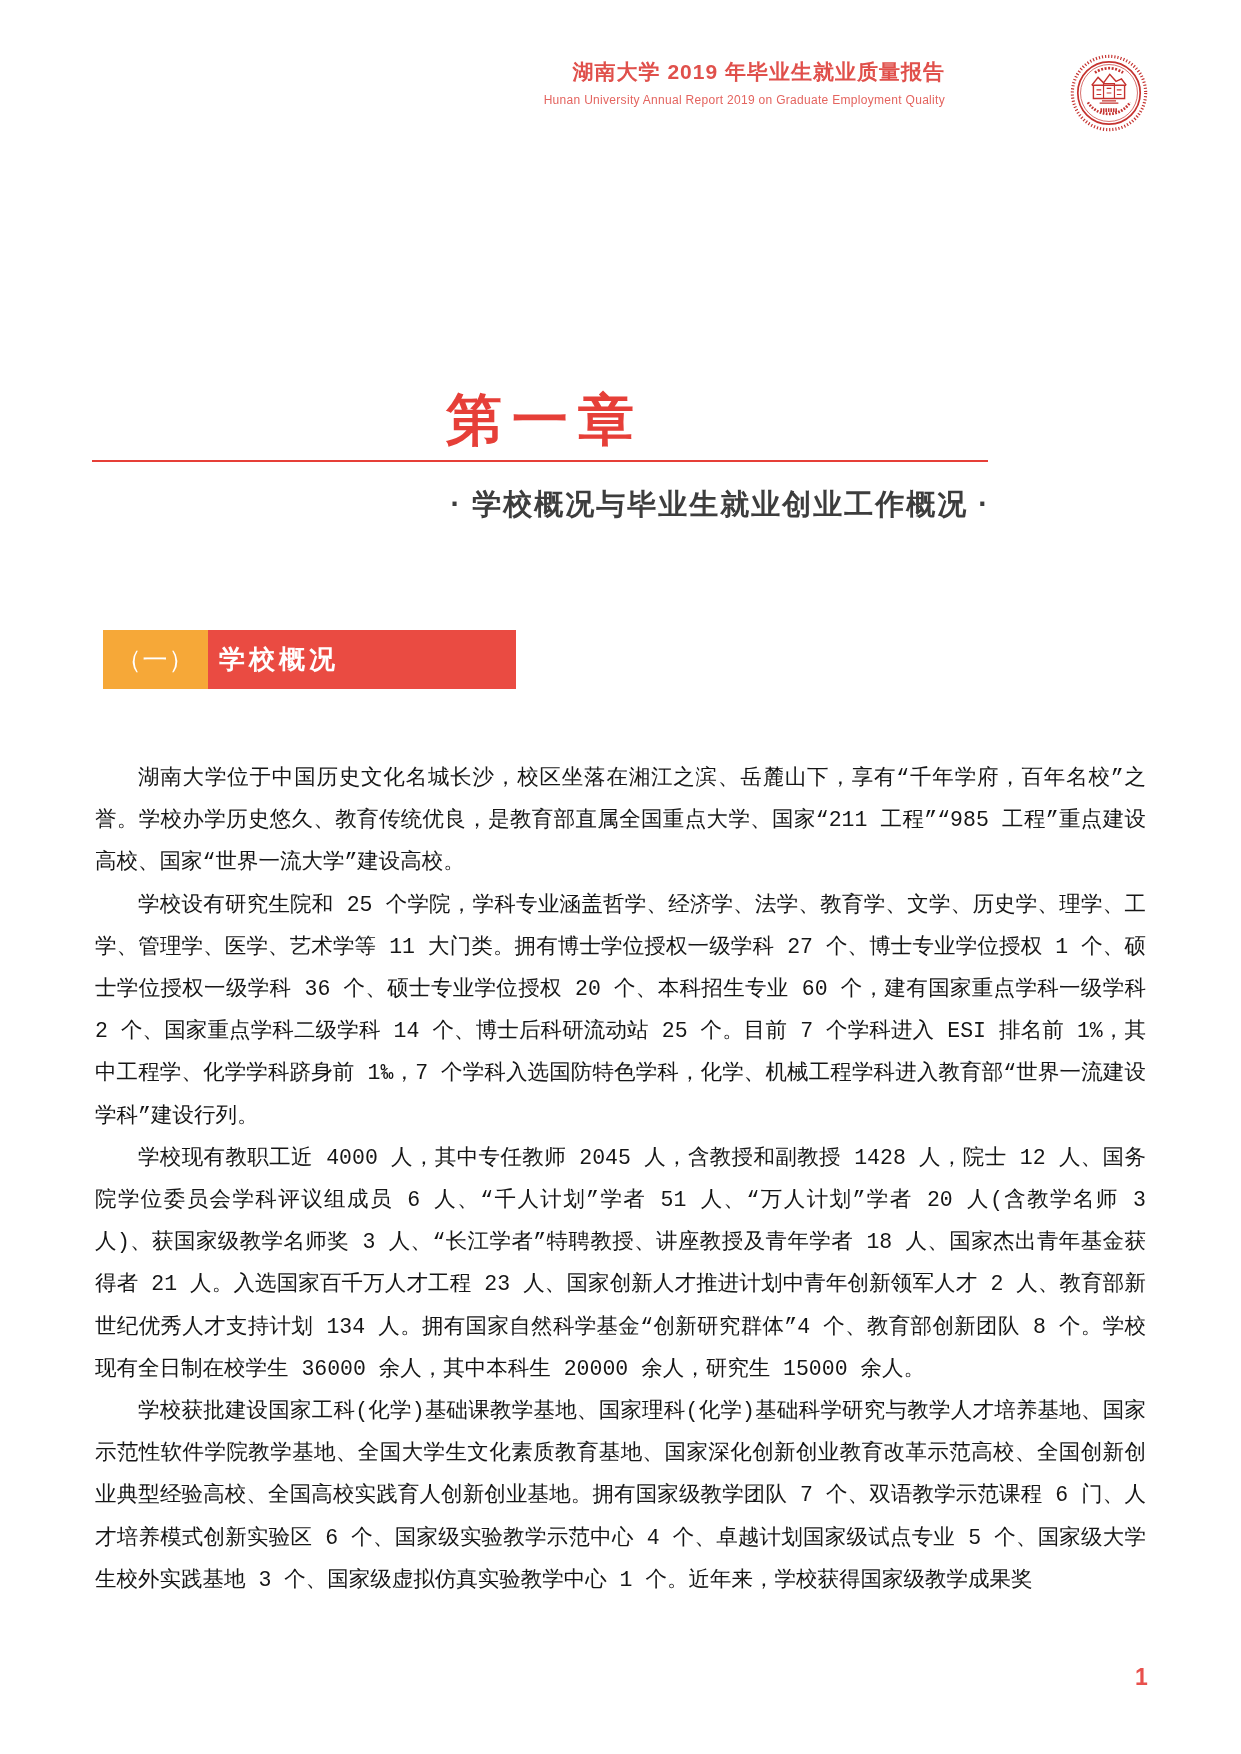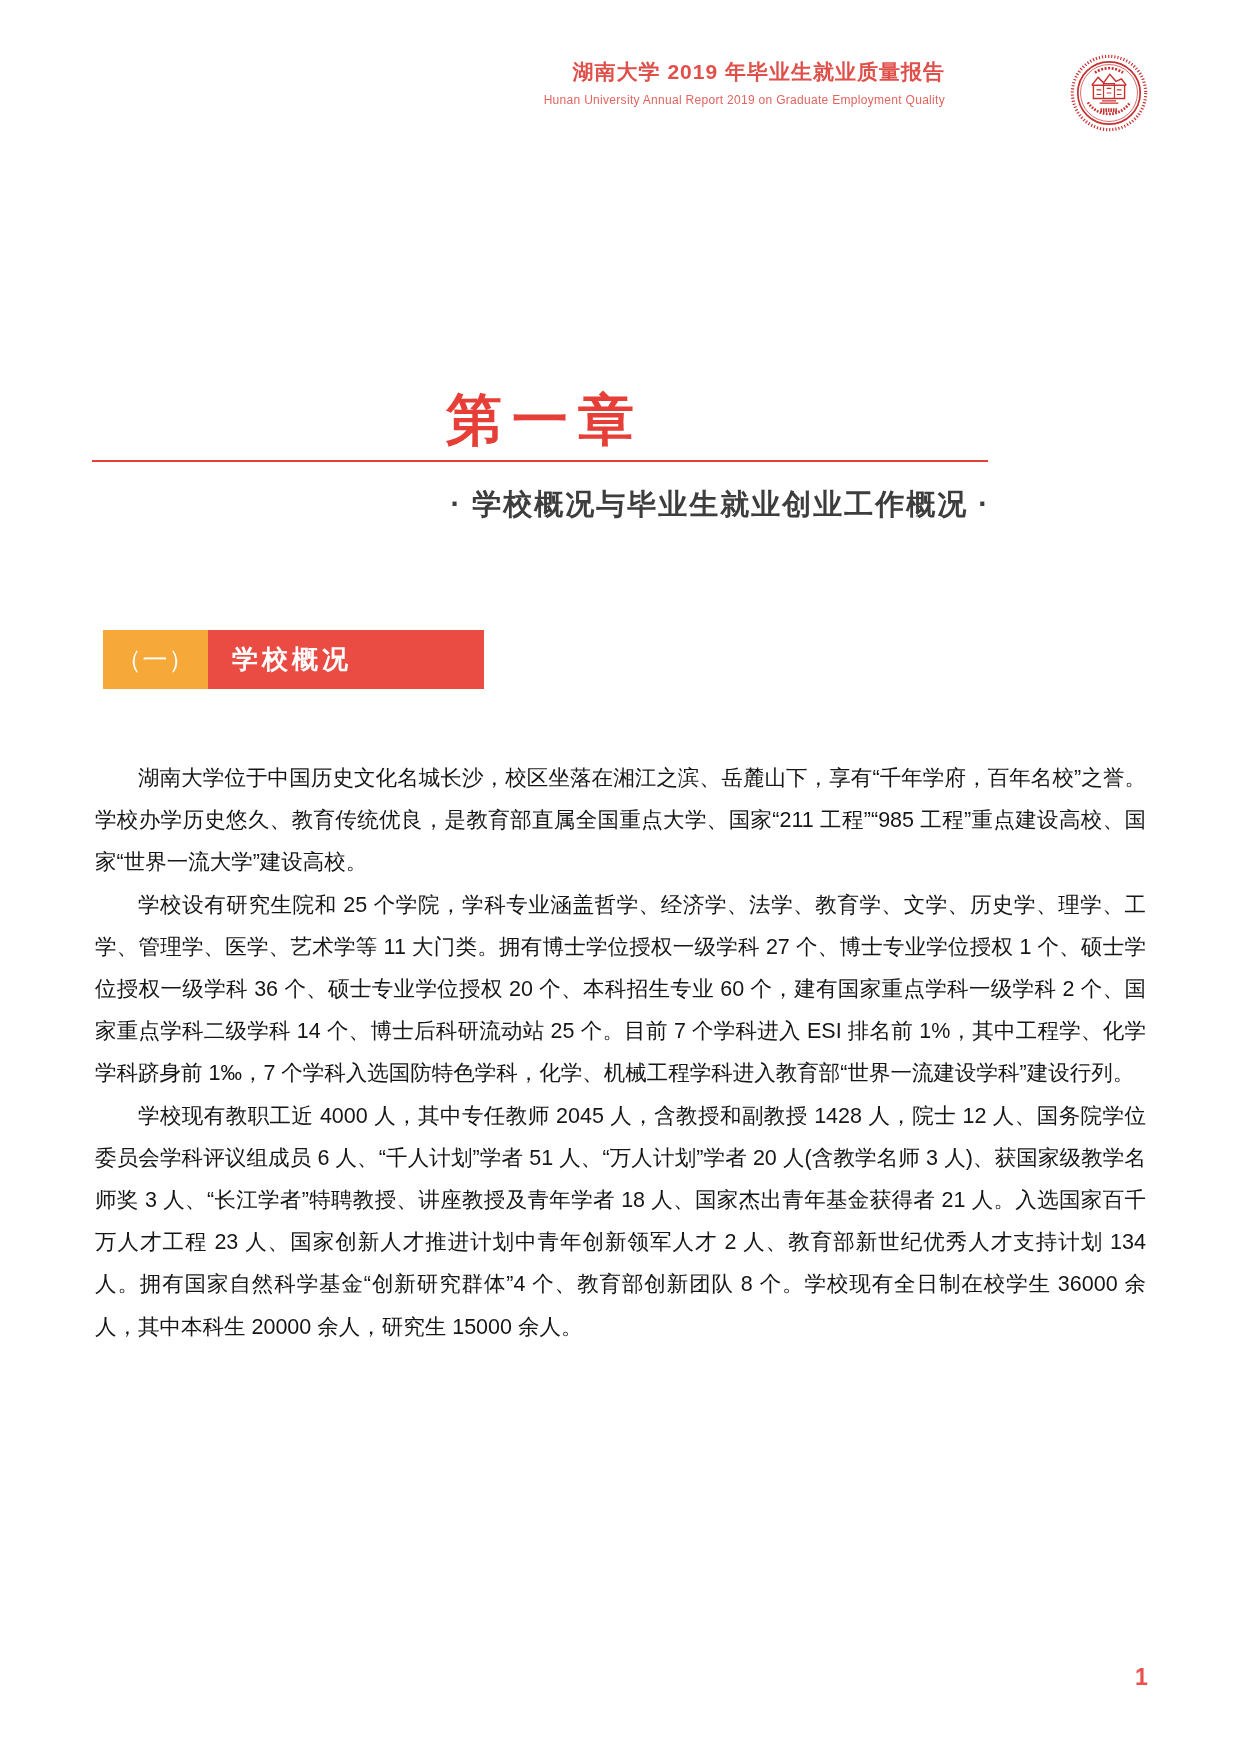--- a/index.html
+++ b/index.html
@@ -41,29 +41,29 @@
   
   .section-badge {
     position:absolute; top:630px; left:103px; height:59px; display:flex;
   }
   .badge-index {
     width:105px; background:#f6a838; color:#ffffff;
     display:flex; align-items:center; justify-content:center;
     font-size:25px; letter-spacing:1px;
   }
   .badge-title {
-    width:276px; background:#ea4b42; color:#ffffff;
+    width:308px; background:#ea4b42; color:#ffffff;
     display:flex; align-items:center;
-    padding-left:24px; box-sizing:border-box;
+    padding-left:11px; box-sizing:border-box;
     font-size:26px; font-weight:bold; letter-spacing:4px;
   }
   
   .body-text {
     position:absolute; top:757px; left:95px; width:1051px;
-    font-family:Liberation Sans, sans-serif;
+    font-family:Liberation Mono, monospace;
     font-size:21.5px; line-height:42.2px; color:#161616;
     text-align:justify;
   }
   .body-text p { margin:0; text-indent:2em; }
   
   .page-number {
     position:absolute; top:1664px; left:1135px;
     font-size:23px; font-weight:bold; color:#e8514d;
   }
 </style>
@@ -102,15 +102,16 @@
 
 <div class="section-badge">
   <div class="badge-index">（一）</div>
   <div class="badge-title">学校概况</div>
 </div>
 
 <div class="body-text">
   <p>湖南大学位于中国历史文化名城长沙，校区坐落在湘江之滨、岳麓山下，享有“千年学府，百年名校”之誉。学校办学历史悠久、教育传统优良，是教育部直属全国重点大学、国家“211 工程”“985 工程”重点建设高校、国家“世界一流大学”建设高校。</p>
   <p>学校设有研究生院和 25 个学院，学科专业涵盖哲学、经济学、法学、教育学、文学、历史学、理学、工学、管理学、医学、艺术学等 11 大门类。拥有博士学位授权一级学科 27 个、博士专业学位授权 1 个、硕士学位授权一级学科 36 个、硕士专业学位授权 20 个、本科招生专业 60 个，建有国家重点学科一级学科 2 个、国家重点学科二级学科 14 个、博士后科研流动站 25 个。目前 7 个学科进入 ESI 排名前 1%，其中工程学、化学学科跻身前 1‰，7 个学科入选国防特色学科，化学、机械工程学科进入教育部“世界一流建设学科”建设行列。</p>
   <p>学校现有教职工近 4000 人，其中专任教师 2045 人，含教授和副教授 1428 人，院士 12 人、国务院学位委员会学科评议组成员 6 人、“千人计划”学者 51 人、“万人计划”学者 20 人(含教学名师 3 人)、获国家级教学名师奖 3 人、“长江学者”特聘教授、讲座教授及青年学者 18 人、国家杰出青年基金获得者 21 人。入选国家百千万人才工程 23 人、国家创新人才推进计划中青年创新领军人才 2 人、教育部新世纪优秀人才支持计划 134 人。拥有国家自然科学基金“创新研究群体”4 个、教育部创新团队 8 个。学校现有全日制在校学生 36000 余人，其中本科生 20000 余人，研究生 15000 余人。</p>
+  <p>学校获批建设国家工科(化学)基础课教学基地、国家理科(化学)基础科学研究与教学人才培养基地、国家示范性软件学院教学基地、全国大学生文化素质教育基地、国家深化创新创业教育改革示范高校、全国创新创业典型经验高校、全国高校实践育人创新创业基地。拥有国家级教学团队 7 个、双语教学示范课程 6 门、人才培养模式创新实验区 6 个、国家级实验教学示范中心 4 个、卓越计划国家级试点专业 5 个、国家级大学生校外实践基地 3 个、国家级虚拟仿真实验教学中心 1 个。近年来，学校获得国家级教学成果奖</p>
 </div>
 
 <div class="page-number">1</div>
 
 </body></html>

